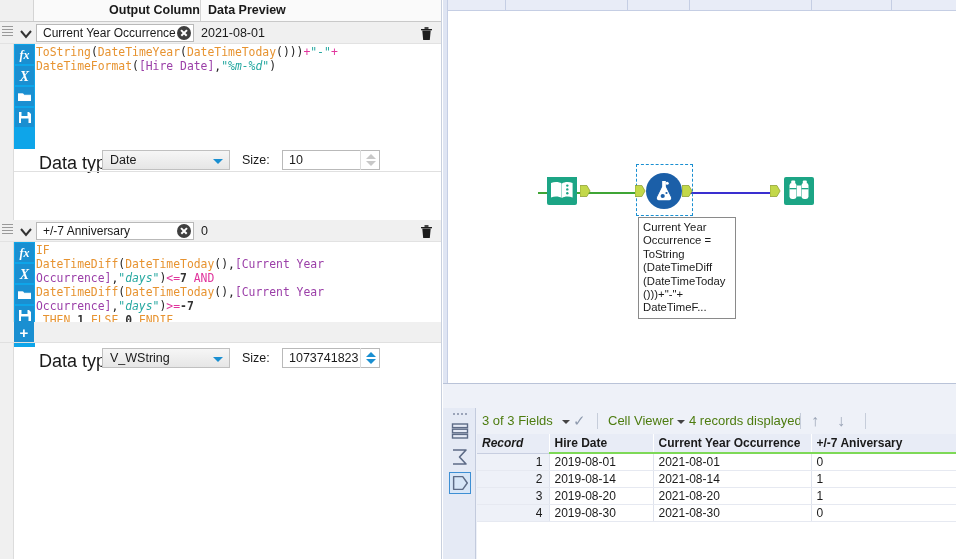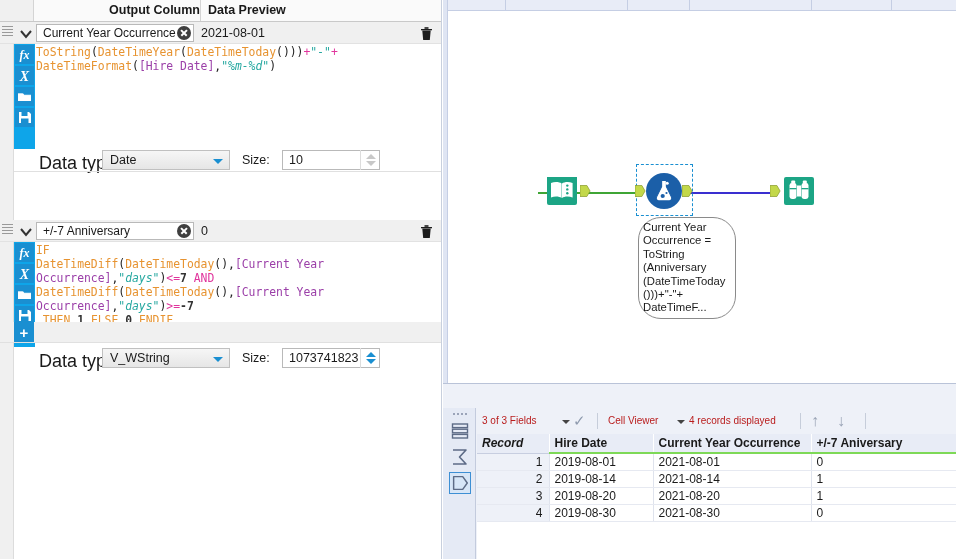--- a/index.html
+++ b/index.html
@@ -229,21 +229,21 @@
   .dots { position:absolute; left:9px; top:4px; width:17px; height:4px;
     background-image:radial-gradient(#9aa3b8 40%, transparent 41%);
     background-size:4px 4px; }
   .sb-icon { position:absolute; left:6px; width:22px; height:22px; cursor:pointer;}
   .sb-icon.sel { border:1px solid #3d8fd4; background:#d7e6f7; }
 
   .res-toolbar {
     position:absolute; left:34px; top:24px; width:479px; height:26px;
     background:#eef1f8;
   }
-  .tb-item { position:absolute; top:0; height:26px; line-height:26px; font-size:10px; color:#b91c1c;}
+  .tb-item { position:absolute; top:0; height:26px; line-height:26px; font-size:13px; color:#4d7c0f;}
   .tb-caret { position:absolute; top:12px; width:0;height:0;
     border-left:4px solid transparent;border-right:4px solid transparent;border-top:4px solid #444;}
   .tb-sep { position:absolute; top:5px; width:1px; height:16px; background:#c6cdda;}
 
   .grid { position:absolute; left:34px; top:50px; width:479px; height:126px; background:#fff;}
   .grid table { border-collapse:collapse; width:479px; table-layout:fixed; }
   .grid th {
     background:#e8ecf6;
     border-right:1px solid #ffffff;
     border-bottom:2px solid #7ED957;
@@ -479,25 +479,25 @@
         <circle cx="22.2" cy="11.2" r="1.5" fill="#fff"></circle>
       </svg>
       <svg class="anchor" style="left:-10px; top:12px;" width="12" height="14" viewBox="0 0 12 14">
         <path d="M0 1 L7.5 1 L11 7 L7.5 13 L0 13z" fill="#C3D84A" stroke="#8a9b2e" stroke-width="0.8"></path>
       </svg>
       <svg class="anchor" style="left:37px; top:12px;" width="12" height="14" viewBox="0 0 12 14">
         <path d="M0 1 L7.5 1 L11 7 L7.5 13 L0 13z" fill="#C3D84A" stroke="#8a9b2e" stroke-width="0.8"></path>
       </svg>
     </div>
 
-    <div class="nodelabel" style="left:195px; top:217px;border-radius:23px;">
+    <div class="nodelabel" style="left:195px; top:217px;">
       <div>Current Year</div>
       <div>Occurrence =</div>
       <div>ToString</div>
-      <div>(Anniversary</div>
+      <div>(DateTimeDiff</div>
       <div>(DateTimeToday</div>
       <div>()))+"-"+</div>
       <div>DateTimeF...</div>
     </div>
 
     <div class="node" style="left:337px; top:172px;">
       <svg class="glyph" width="38" height="38" viewBox="0 0 38 38">
         <rect x="4" y="5" width="30" height="28" rx="2" fill="#1CA585"></rect>
         <rect x="9.5" y="11" width="7" height="16" rx="2.4" fill="#fff"></rect>
         <rect x="21.5" y="11" width="7" height="16" rx="2.4" fill="#fff"></rect>

